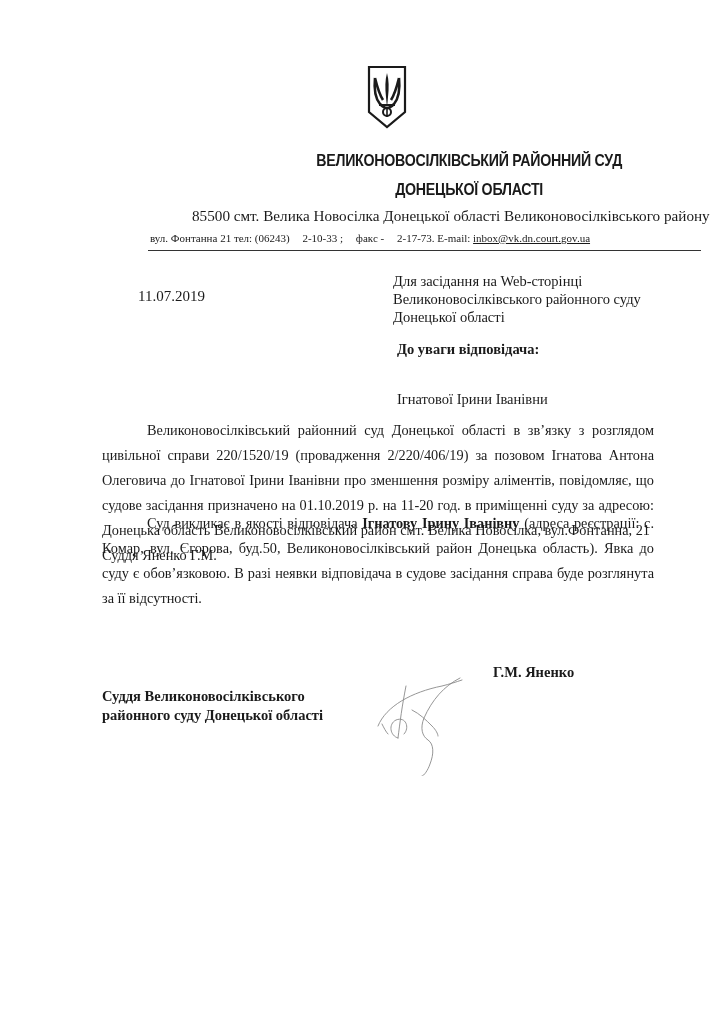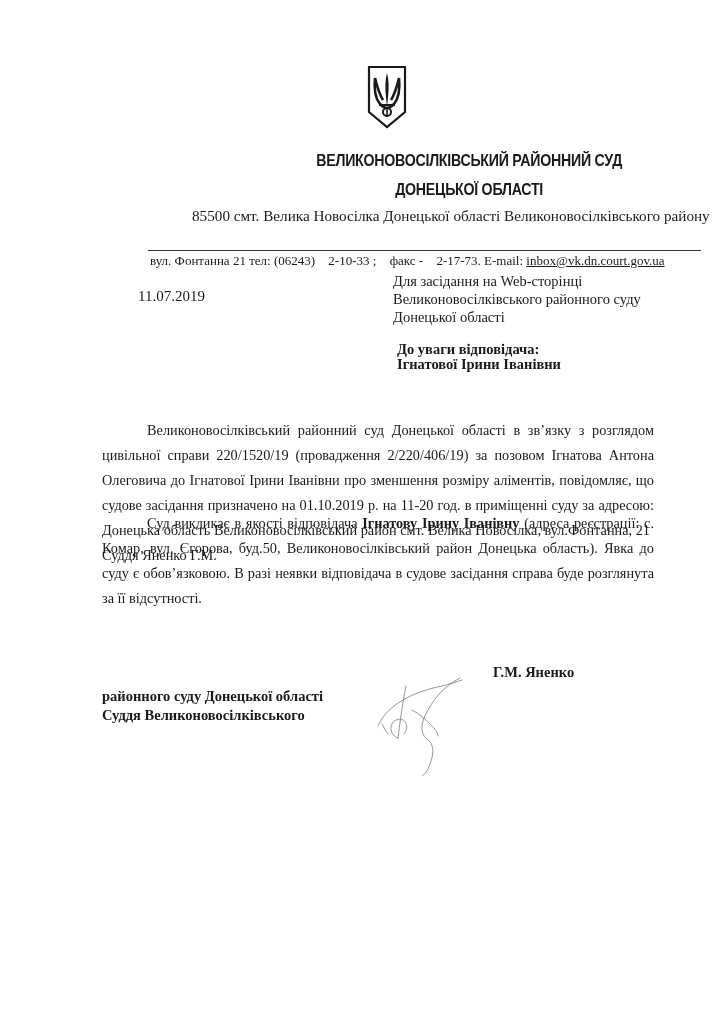--- a/index.html
+++ b/index.html
@@ -12,28 +12,28 @@
   .emblem { left: 366px; top: 64px; width: 42px; height: 66px; }
   .court-name {
     left: 0; width: 728px; text-align: center;
     font-family: "Liberation Sans", "DejaVu Sans", sans-serif;
     font-weight: bold; font-size: 16.5px; letter-spacing: -0.3px;
     transform: scaleX(0.86); transform-origin: 470px 0;
   }
   .cn1 { top: 151px; padding-left: 210px; box-sizing: border-box; }
   .cn2 { top: 180px; padding-left: 210px; box-sizing: border-box; }
   .address-line1 { left: 152px; top: 207px; font-size: 15.2px; white-space: nowrap; margin-left: 40px; }
-  .address-line2 { left: 150px; top: 232px; font-size: 13px; white-space: nowrap; margin-top: 21px; }
+  .address-line2 { left: 150px; top: 232px; font-size: 11px; white-space: nowrap; }
   .address-line2 .sp { display: inline-block; width: 10px; }
   .email { text-decoration: underline; }
   .rule { left: 148px; top: 250px; width: 553px; height: 0; border-top: 1.6px solid #333; }
   .date { left: 138px; top: 288px; font-size: 15px; text-align: center; }
   .placement { left: 393px; top: 272px; font-size: 14.5px; line-height: 18px; }
   .attn { left: 397px; top: 341px; font-size: 14.5px; font-weight: bold; }
-  .recipient { left: 397px; top: 356px; font-size: 14.5px; font-weight: bold; }
+  .recipient { left: 397px; top: 391px; font-size: 14.5px; font-weight: normal; }
   .body-text {
     left: 102px; width: 552px; font-size: 14.3px; line-height: 25px;
     text-align: justify;
   }
   .p1 { top: 418px; }
   .p2 { top: 511px; }
   .body-text p { margin: 0; text-indent: 45px; }
   .body-text .last-line { display: block; text-indent: 0; }
   .sig-title { left: 102px; top: 687px; font-size: 14.5px; font-weight: bold; line-height: 18.5px; }
   .signature { left: 372px; top: 676px; width: 100px; height: 100px; }
@@ -77,22 +77,22 @@
 <div class="abs recipient">Ігнатової Ірини Іванівни</div>
 
 <div class="abs body-text p1">
   <p><span>Великоновосілківський районний суд Донецької області в зв’язку з розглядом цивільної справи 220/1520/19 (провадження 2/220/406/19) за позовом Ігнатова Антона Олеговича до Ігнатової Ірини Іванівни про зменшення розміру аліментів, повідомляє, що судове засідання призначено на 01.10.2019 р. на 11-20 год. в приміщенні суду за адресою: Донецька область Великоновосілківський район смт. Велика Новосілка, вул.Фонтанна, 21</span><span class="last-line">Суддя Яненко Г.М.</span></p>
 </div>
 <div class="abs body-text p2">
   <p><span>Суд викликає в якості відповідача </span><b>Ігнатову Ірину Іванівну</b><span> (адреса реєстрації: с. Комар, вул. Єгорова, буд.50, Великоновосілківський район Донецька область). Явка до суду є обов’язковою. В разі неявки відповідача в судове засідання справа буде розглянута за її відсутності.</span></p>
 </div>
 
 <div class="abs sig-title">
+  <div>Суддя Великоновосілківського</div>
   <div>районного суду Донецької області</div>
-  <div>Суддя Великоновосілківського</div>
 </div>
 <svg class="abs signature" viewBox="0 0 100 100">
   <g fill="none" stroke="#8a8a8a" stroke-width="0.9" stroke-linecap="round">
     <path d="M6 50 C14 30 40 16 70 10 C78 8 84 6 90 4"></path>
     <path d="M34 10 C30 30 28 46 26 62"></path>
     <path d="M26 62 C18 60 16 48 24 44 C34 40 38 52 32 58"></path>
     <path d="M88 2 C72 10 60 24 52 42 C48 52 50 60 56 64 C62 68 62 78 58 88 C56 94 52 100 50 100"></path>
     <path d="M40 34 C48 38 54 44 60 50 C64 54 66 58 66 60"></path>
     <path d="M10 48 C12 52 14 56 16 58"></path>
   </g>

